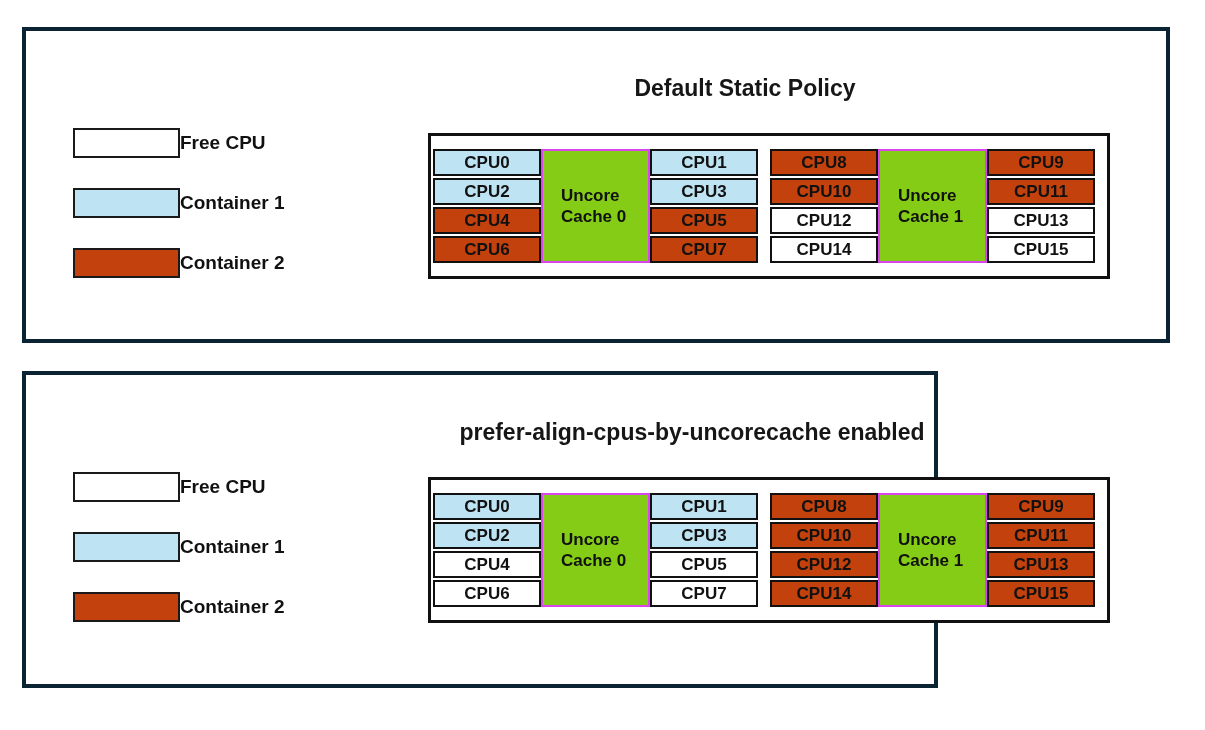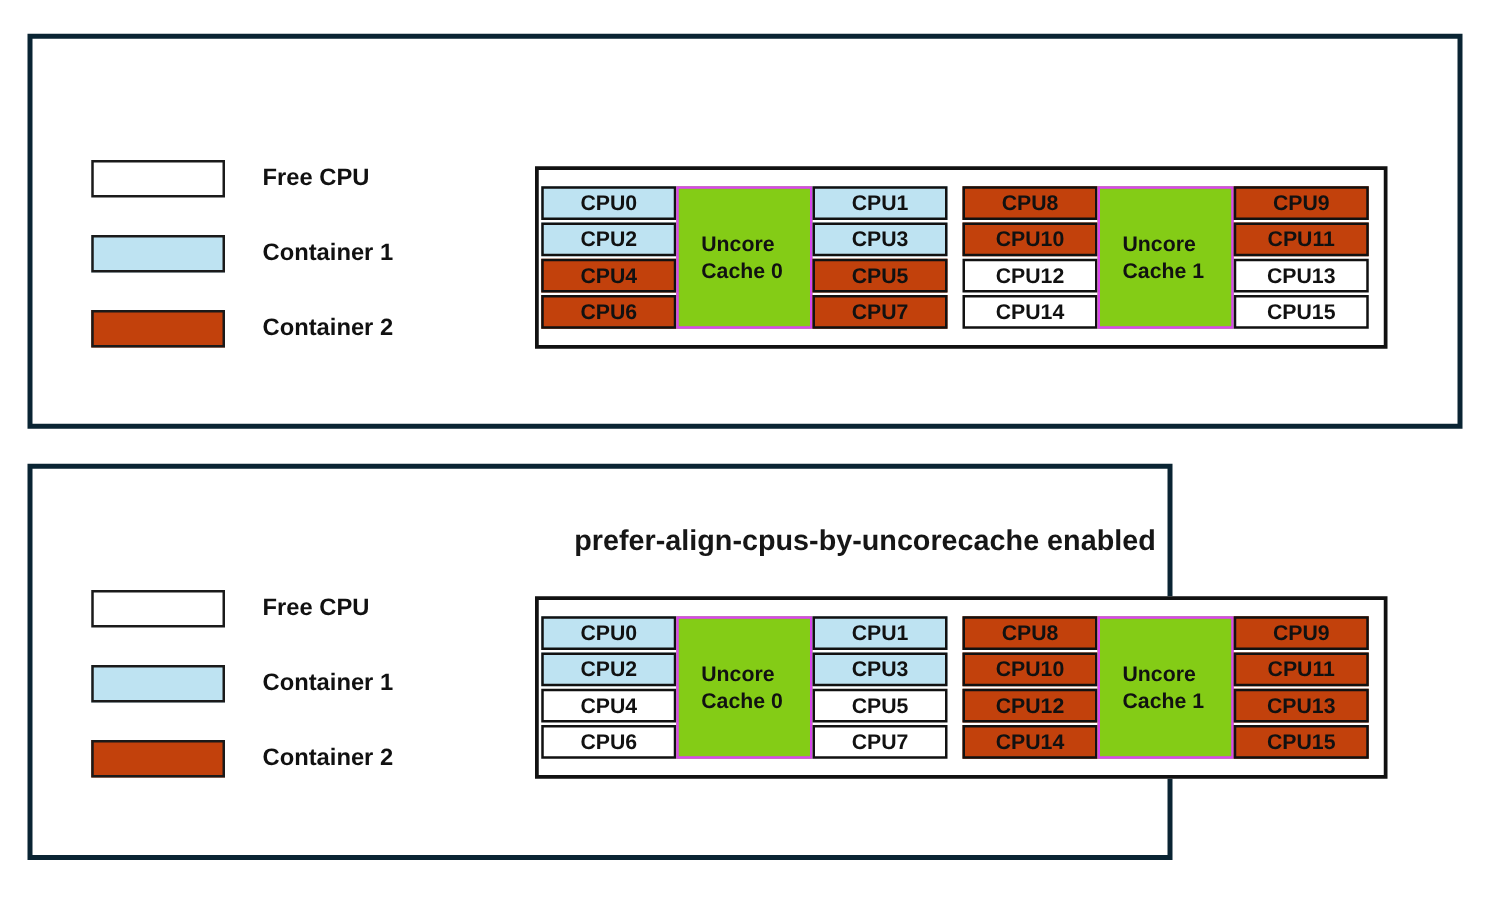--- a/index.html
+++ b/index.html
@@ -37,21 +37,20 @@
     flex-direction: column;
     gap: 30px;
   }
   .legend-item { display: flex; align-items: center; }
   .swatch {
     width: 107px; height: 30px;
     border: 2px solid #1a1a1a;
     flex: 0 0 auto;
   }
   .legend-label {
-    margin-left: 30px;
     font-size: 19px;
     font-weight: bold;
     color: #111111;
     white-space: nowrap;
   }
 
   .diagram {
     position: absolute;
     left: 402px; top: 102px;
     width: 682px; height: 146px;
@@ -93,20 +92,21 @@
     padding: 0 18px;
   }
   [data-state="free"]       { background: #ffffff; }
   [data-state="container1"] { background: #bee3f2; }
   [data-state="container2"] { background: #c2410c; }
 </style>
 </head>
 <body>
 
 <section class="panel" id="panel-0">
+  <h2 class="title">Default Static Policy</h2>
 
   <div class="legend">
     <div class="legend-item">
       <span class="swatch" data-state="free"></span>
       <span class="legend-label">Free CPU</span>
     </div>
     <div class="legend-item">
       <span class="swatch" data-state="container1"></span>
       <span class="legend-label">Container 1</span>
     </div>

